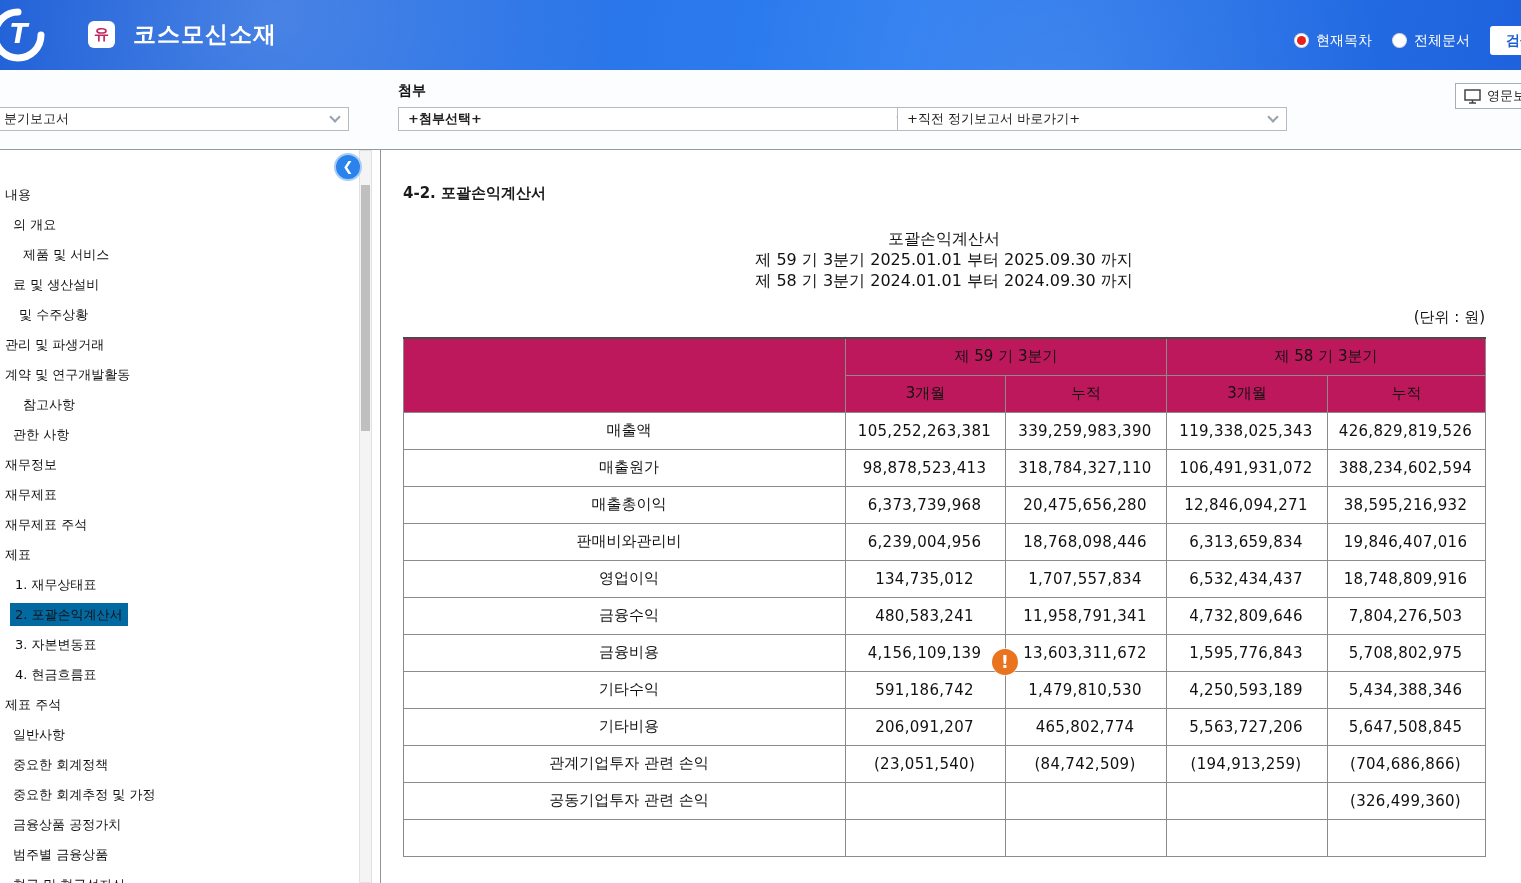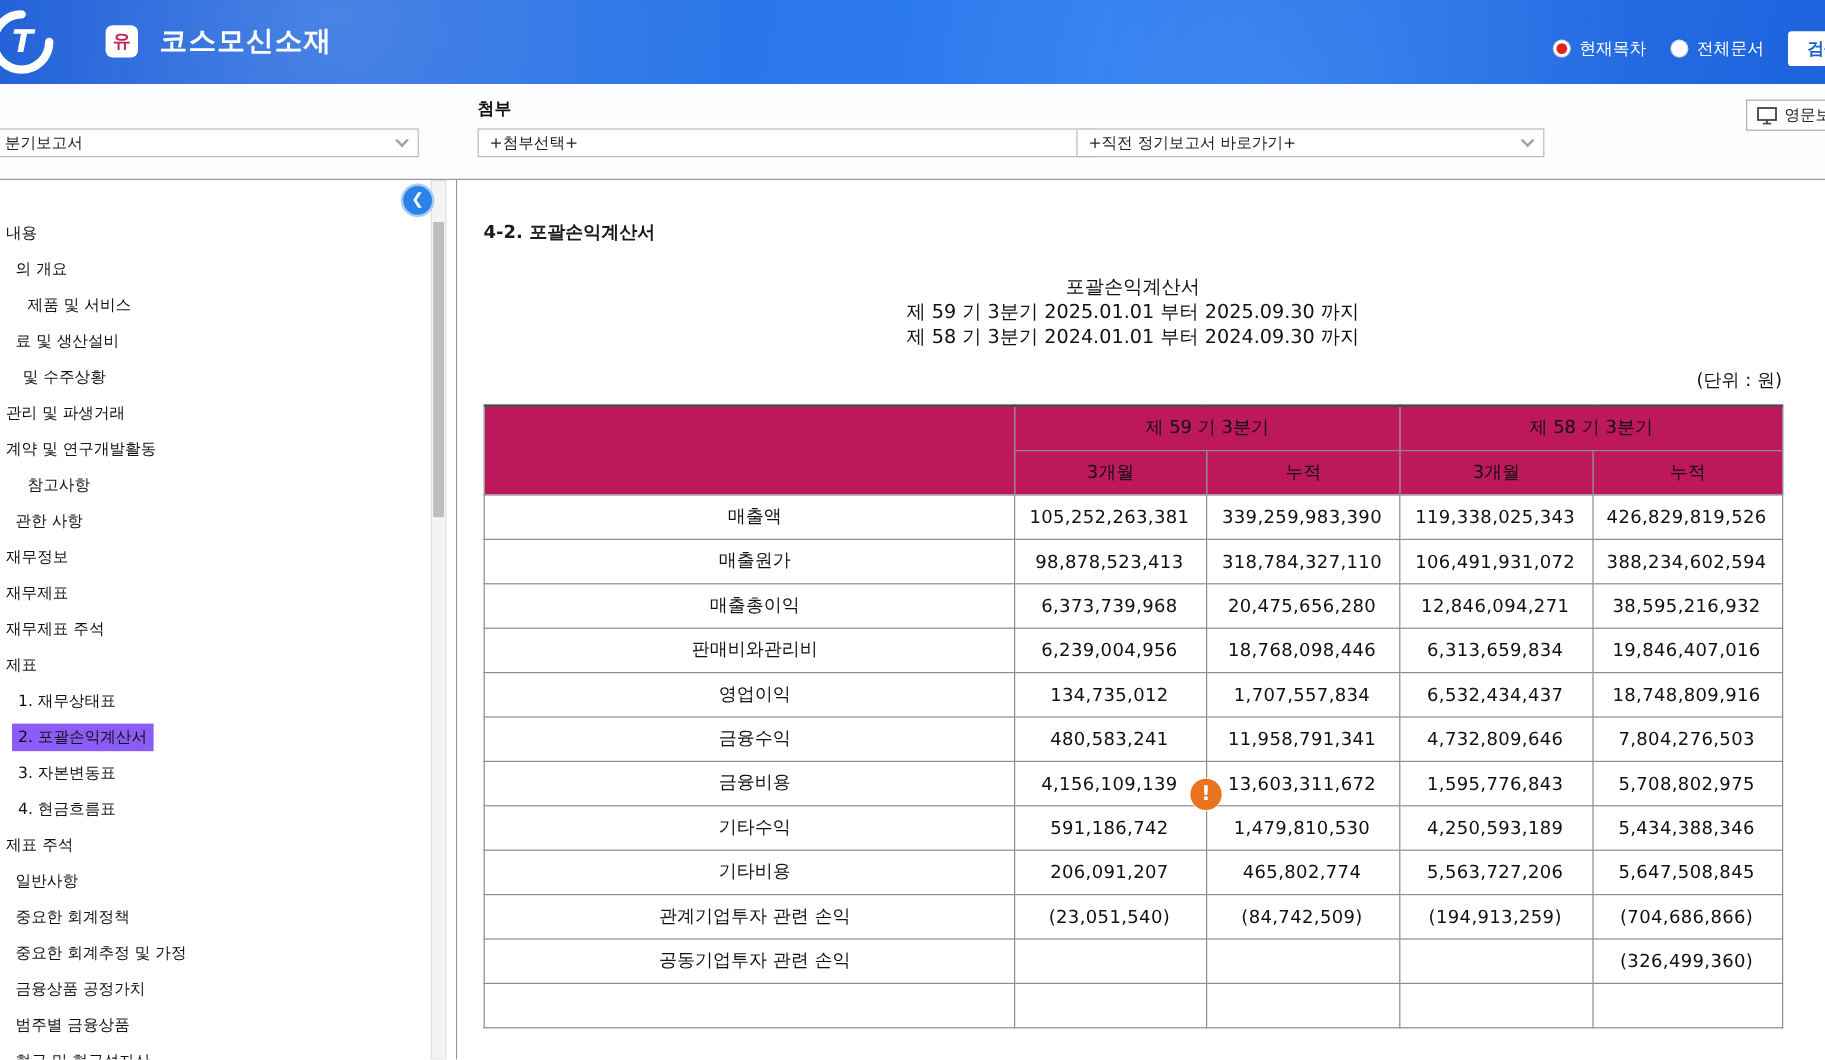--- a/index.html
+++ b/index.html
@@ -31,33 +31,33 @@
 
   
   .toolbar { position:relative; height:80px; background:#fcfdfe; border-bottom:1px solid #969ba1; }
   .sel { position:absolute; height:24px; background:#fff; border:1px solid #b6bbc1;
     display:flex; align-items:center; justify-content:space-between; padding:0 9px;
     font-size:13px; color:#222; cursor:pointer; }
   .chev { width:8px; height:8px; border-right:2px solid #9aa3ad; border-bottom:2px solid #9aa3ad;
     transform:rotate(45deg); margin-top:-4px; flex:none; }
   .sel-report { left:-6px; top:37px; width:355px; }
   .attach-label { position:absolute; left:398px; top:12px; font-size:14px; font-weight:bold; color:#111; }
-  .sel-attach { left:398px; top:37px; width:518px; }
+  .sel-attach { left:398px; top:37px; width:518px;font-weight:bold; }
   .sel-prev { left:897px; top:37px; width:390px; }
   .eng-btn { position:absolute; left:1455px; top:13px; height:26px; width:130px;
     background:#fff; border:1px solid #a9aeb4; display:flex; align-items:center; gap:6px;
     padding:0 8px; font-size:13px; color:#222; font-family:inherit; cursor:pointer; white-space:nowrap; }
 
   
   .panes { position:relative; display:flex; height:733px; }
   .sidebar { position:relative; width:381px; border-right:1px solid #8f949a; background:#fff; flex:none; }
   #toc { list-style:none; padding-top:30px; }
   #toc li { height:30px; line-height:30px; white-space:nowrap; overflow:hidden; font-size:13px; }
   .toc-label { padding:4px 5px; cursor:pointer; }
-  .toc-label.selected { background:#8b5cf6; }
+  .toc-label.selected { background:#0369a1; }
   .sb-scroll { position:absolute; top:0; bottom:0; right:8px; width:13px;
     background:#f4f4f4; border:1px solid #e2e2e2; }
   .sb-thumb { position:absolute; top:34px; left:1px; width:9px; height:246px; background:#bfbfbf; cursor:pointer; }
   .collapse-btn { position:absolute; left:334px; top:3px; width:28px; height:28px; z-index:5;
     border-radius:50%; background:#2a82ea; color:#fff; border:2px solid #a6cdf6;
     font-size:13px; line-height:22px; text-align:center; cursor:pointer; font-family:inherit; }
 
   
   .content { flex:1; padding-left:22px; position:relative; background:#fff; overflow:hidden; }
   .section-title { margin-top:34px; font-size:15px; color:#1b1b1b; }

